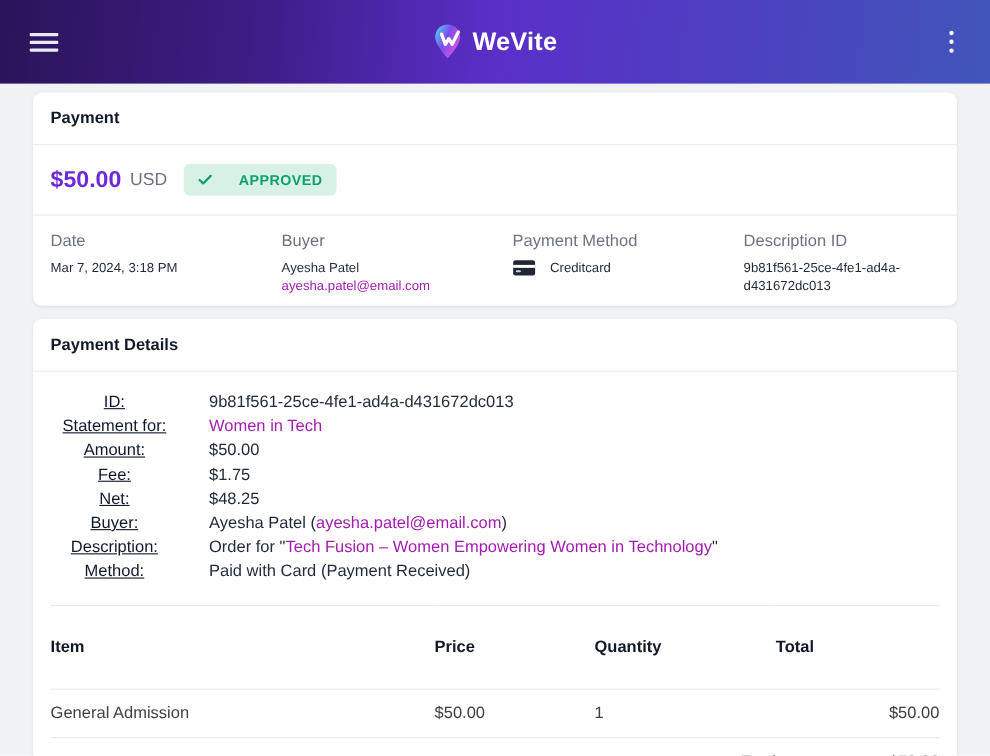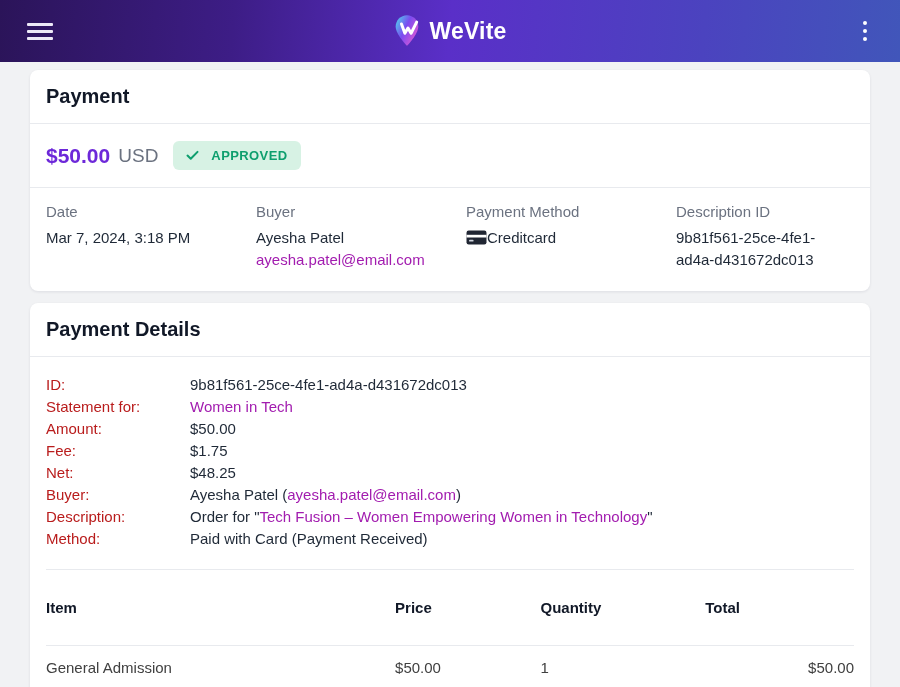--- a/index.html
+++ b/index.html
@@ -8,21 +8,21 @@
     width: 900px; height: 687px;
     background: #f1f2f4;
     font-family: "Liberation Sans", "DejaVu Sans", sans-serif;
     color: #1f2937;
     overflow: hidden;
   }
 
   
   .navbar {
     position: relative;
-    height: 62px;
+    height: 76px;
     background: linear-gradient(95deg, #2b1459 0%, #3d1d86 26%, #5a2fc8 50%, #4b43bf 78%, #4156ba 100%);
     display: flex; align-items: center; justify-content: space-between;
     padding: 0 27px;
     text-align: right;
   }
   .hamburger {
     background: none; border: none; padding: 0; cursor: pointer;
     display: flex; flex-direction: column; gap: 4px; width: 26px;
   }
   .hamburger span { display: block; height: 3px; width: 100%; background: #ece9f7; border-radius: 1px; }
@@ -39,52 +39,52 @@
 
   
   .main { padding: 8px 30px 0; }
   .card {
     background: #ffffff; border-radius: 8px;
     box-shadow: 0 1px 3px rgba(25,25,60,.09);
     margin-bottom: 12px;
   }
   .card-header {
     padding: 15px 16px;
-    font-size: 20px; font-weight: 700; color: #111827;
+    font-size: 15px; font-weight: 700; color: #111827;
     border-bottom: 1px solid #e8eaee;
   }
 
   
   .amount-row {
     display: flex; align-items: center;
     padding: 17px 16px; border-bottom: 1px solid #e8eaee;
   }
   .amount { font-size: 21px; font-weight: 700; color: #6d28d9; }
-  .currency { font-size: 19px; color: #6b7280; margin-left: 8px; }
+  .currency { font-size: 16px; color: #6b7280; margin-left: 8px; }
   .badge {
-    display: inline-flex; align-items: center; gap: 12px;
+    display: inline-flex; align-items: center; gap: 24px;
     margin-left: 15px; padding: 7px 13px;
     background: #d7f2e4; color: #0e9f6e;
     font-size: 13px; font-weight: 700; letter-spacing: .4px;
     border-radius: 6px;
   }
   .info-grid {
     display: grid; grid-template-columns: 210px 210px 210px 1fr;
-    padding: 15px 16px 20px;
+    padding: 15px 16px 8px;
   }
   .info-label { color: #6b7280; font-size: 15px; margin-bottom: 7px; }
-  .info-value { color: #1f2937; font-size: 15px; line-height: 1.45; }
+  .info-value { color: #1f2937; font-size: 12px; line-height: 1.45; }
   .info-value.wrap { max-width: 170px; overflow-wrap: break-word; }
-  .pm-line { display: flex; align-items: center; gap: 0; }
+  .pm-line { display: flex; align-items: center; gap: 13px; }
   a.link { color: #a21caf; text-decoration: none; cursor: pointer; }
 
   
   .details-list { padding: 17px 16px 13px; font-size: 15px; }
   .detail-row { display: flex; line-height: 1.47; }
-  .detail-label { width: 116px; flex-shrink: 0; text-align: left; color: #b91c1c; }
+  .detail-label { width: 116px; flex-shrink: 0; text-align: center; color: #0f172a; text-decoration: underline; }
   .detail-value { margin-left: 28px; color: #1f2937; }
 
   table.items { width: calc(100% - 32px); margin: 6px 16px 0; border-collapse: collapse; font-size: 15px; }
   table.items th {
     text-align: left; font-weight: 700; color: #111827;
     padding: 29px 0;
     border-top: 1px solid #e8eaee; border-bottom: 1px solid #e8eaee;
   }
   table.items td { padding: 13px 0; color: #404040; margin-top: 29px; }
   table.items tbody td { border-bottom: 1px solid #e8eaee; }

